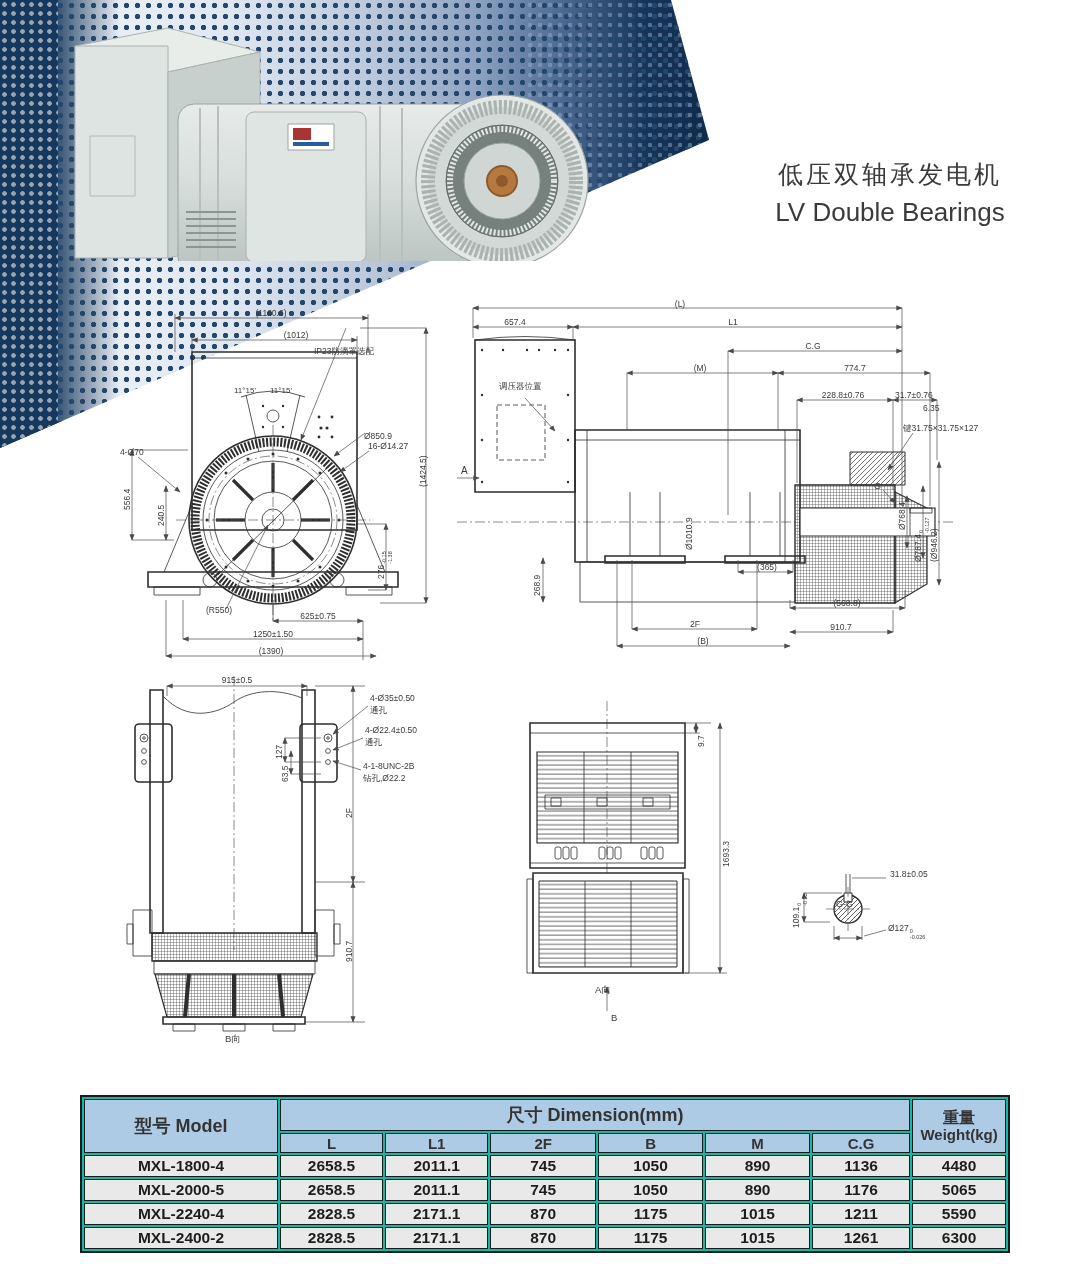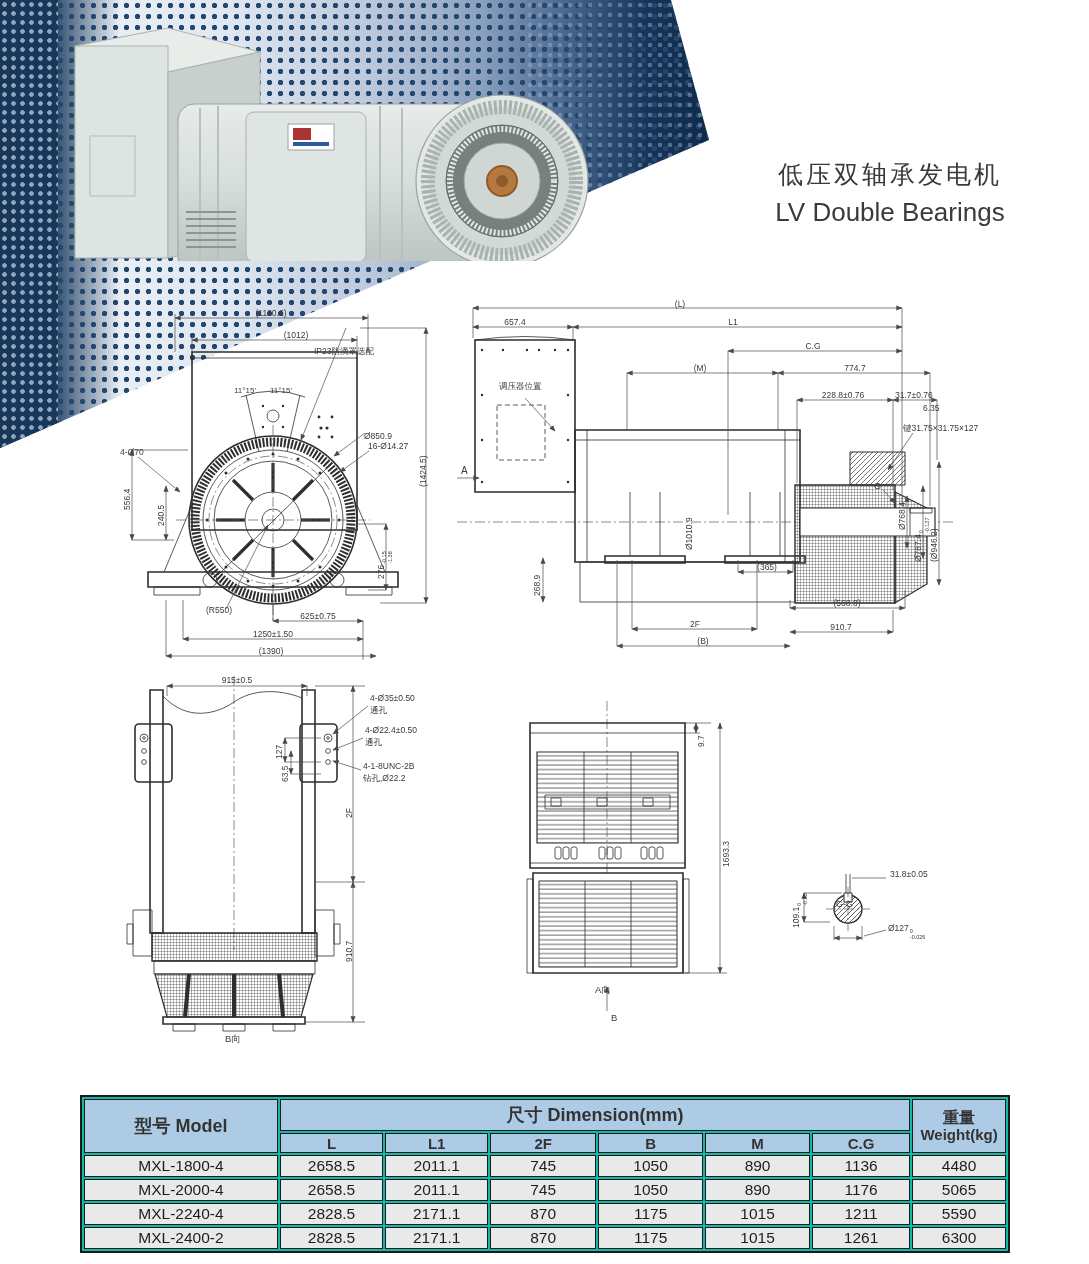--- a/index.html
+++ b/index.html
@@ -42,21 +42,21 @@
   .dash{stroke:#4a4a4a;stroke-width:.9;stroke-dasharray:5 3;fill:none;}
 
   
   .spec{position:absolute;left:82px;top:1097px;width:926px;border-collapse:separate;
         border-spacing:2px;background:#14b8a6;outline:2.5px solid #1a1a1a;}
   .spec td,.spec th{border:1.4px solid #1a1a1a;text-align:center;padding:0;}
   .spec .hblue{background:#aecbe6;}
   .spec .grey{background:#e9e9e9;}
   .th-big{font-size:18px;font-weight:bold;height:30px;}
   .th-sub{font-size:15px;font-weight:bold;height:18px;}
-  .cell{font-size:15.5px;font-weight:400;height:20px;color:#1d1d1d;margin-top:41px;}
+  .cell{font-size:15.5px;font-weight:700;height:20px;color:#1d1d1d;margin-top:41px;}
   .wt1{font-size:16px;font-weight:bold;line-height:18px;}
   .wt2{font-size:15px;font-weight:bold;line-height:16px;}
 </style>
 </head>
 <body>
 
 <div id="page">
 
   <div class="halftone">
     <div class="dots-navy"></div>
@@ -593,21 +593,21 @@
         <td class="grey cell">MXL-1800-4</td>
         <td class="grey cell">2658.5</td>
         <td class="grey cell">2011.1</td>
         <td class="grey cell">745</td>
         <td class="grey cell">1050</td>
         <td class="grey cell">890</td>
         <td class="grey cell">1136</td>
         <td class="grey cell">4480</td>
       </tr>
       <tr>
-        <td class="grey cell">MXL-2000-4</td>
+        <td class="grey cell">MXL-2000-5</td>
         <td class="grey cell">2658.5</td>
         <td class="grey cell">2011.1</td>
         <td class="grey cell">745</td>
         <td class="grey cell">1050</td>
         <td class="grey cell">890</td>
         <td class="grey cell">1176</td>
         <td class="grey cell">5065</td>
       </tr>
       <tr>
         <td class="grey cell">MXL-2240-4</td>

